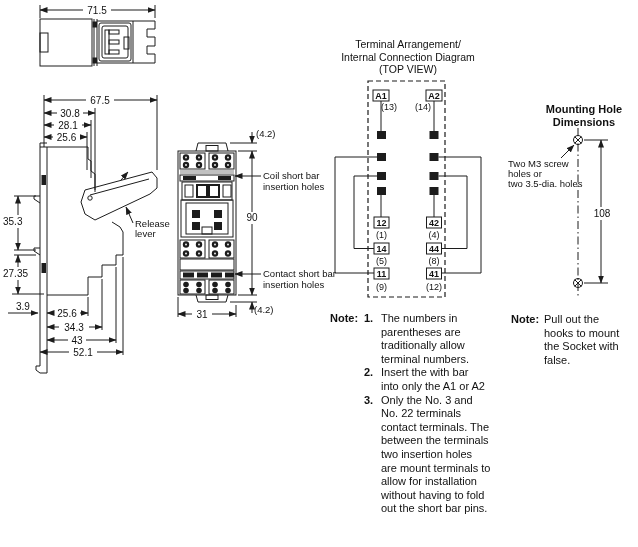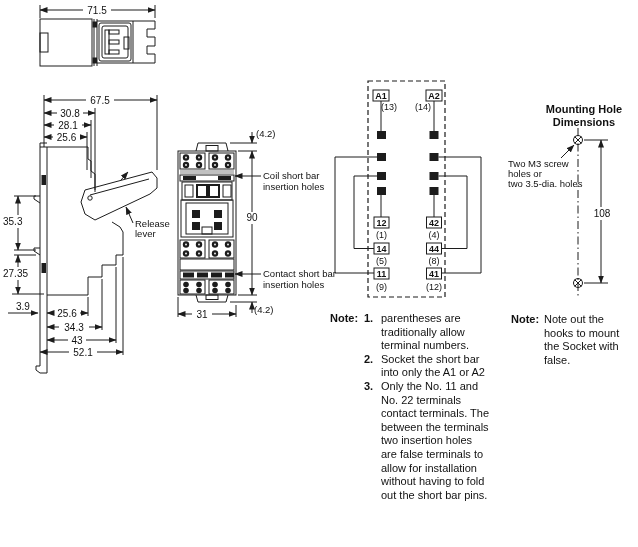--- a/index.html
+++ b/index.html
@@ -272,20 +272,25 @@
       <text class="dt9" x="263" y="179">Coil short bar</text>
       <text class="dt9" x="263" y="190">insertion holes</text>
     </g>
     <g>
       <line class="ln" x1="235" y1="274" x2="261" y2="274" marker-start="url(#fvS)"></line>
       <text class="dt9" x="263" y="277">Contact short bar</text>
       <text class="dt9" x="263" y="288">insertion holes</text>
     </g>
   </svg>
 
+  <div class="abs diagram-title" style="left:338px;top:38px;width:140px;">
+    <div>Terminal Arrangement/</div>
+    <div>Internal Connection Diagram</div>
+    <div>(TOP VIEW)</div>
+  </div>
 
   <svg class="abs" style="left:325px;top:78px;" width="170" height="227" viewBox="325 78 170 227">
     <rect class="dsh" x="368" y="81" width="77" height="216"></rect>
     <g>
       <rect class="ln" x="373" y="90" width="16" height="11"></rect>
       <text class="bt mid" x="381" y="98.5">A1</text>
       <text class="st mid" x="389" y="110">(13)</text>
       <line class="ln" x1="381" y1="101" x2="381" y2="131"></line>
     </g>
     <g>
@@ -381,46 +386,47 @@
       <text class="dt9" x="508" y="167">Two M3 screw</text>
       <text class="dt9" x="508" y="177">holes or</text>
       <text class="dt9" x="508" y="187">two 3.5-dia. holes</text>
     </g>
   </svg>
 
   <div class="abs notes" style="left:330px;top:312px;width:168px;">
     <span class="lbl" style="grid-row:1;">Note:</span>
     <span class="num" style="grid-row:1;">1.</span>
     <div class="txt" style="grid-row:1;">
+      <div>The numbers in</div>
       <div>parentheses are</div>
       <div>traditionally allow</div>
       <div>terminal numbers.</div>
     </div>
     <span class="num" style="grid-row:2;">2.</span>
     <div class="txt" style="grid-row:2;">
-      <div>Socket the short bar</div>
+      <div>Insert the with bar</div>
       <div>into only the A1 or A2</div>
     </div>
     <span class="num" style="grid-row:3;">3.</span>
     <div class="txt" style="grid-row:3;">
-      <div>Only the No. 11 and</div>
+      <div>Only the No. 3 and</div>
       <div>No. 22 terminals</div>
       <div>contact terminals. The</div>
       <div>between the terminals</div>
       <div>two insertion holes</div>
-      <div>are false terminals to</div>
+      <div>are mount terminals to</div>
       <div>allow for installation</div>
       <div>without having to fold</div>
       <div>out the short bar pins.</div>
     </div>
   </div>
 
   <div class="abs note-right" style="left:511px;top:313px;width:125px;">
     <span class="lbl">Note:</span>
     <div>
-      <div>Note out the</div>
+      <div>Pull out the</div>
       <div>hooks to mount</div>
       <div>the Socket with</div>
       <div>false.</div>
     </div>
   </div>
 
 </div>
 
 </body></html>

